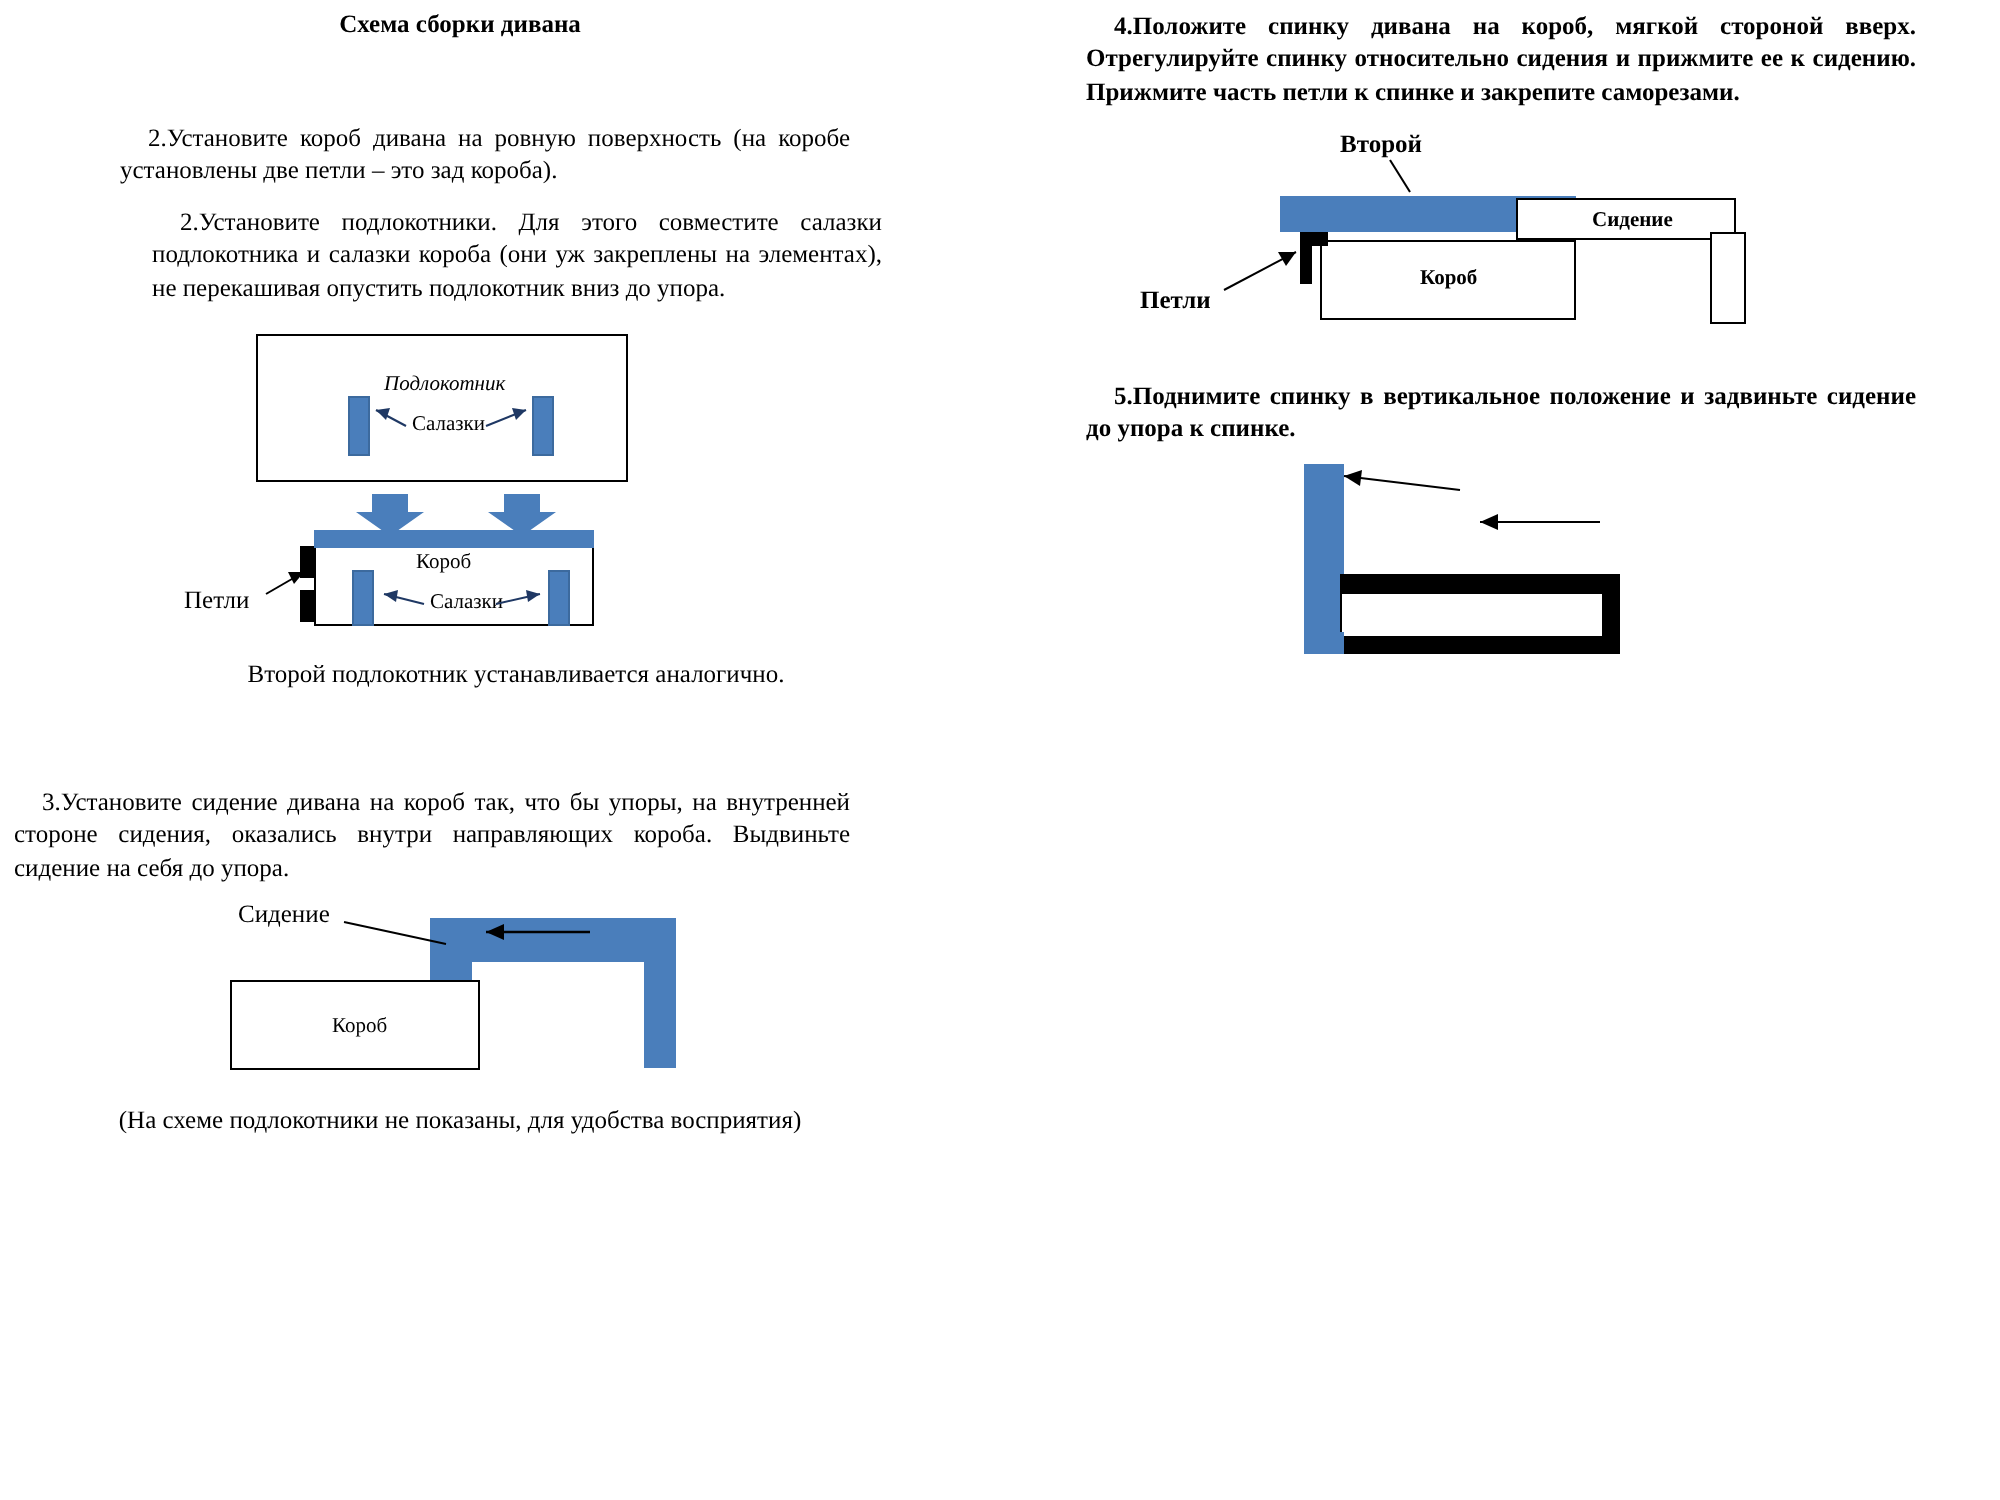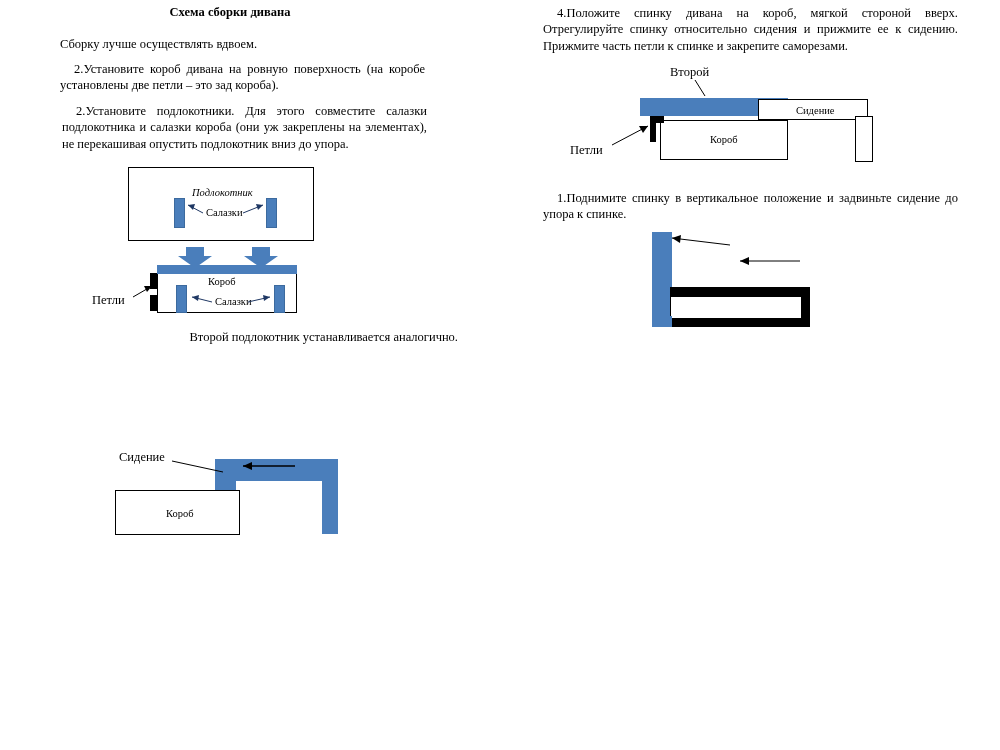--- a/index.html
+++ b/index.html
@@ -26,39 +26,40 @@
     top: 0;
     width: 500px;
     height: 546px;
   }
   .col-right {
     position: absolute;
     left: 500px;
     top: 0;
     width: 500px;
     height: 750px;
+    font-weight: bold;
   }
   .title {
     position: absolute;
     left: 0;
     top: 5px;
     width: 460px;
     text-align: center;
     font-weight: bold;
     font-size: 12.5px;
   }
   .para {
     position: absolute;
     font-size: 12.5px;
     line-height: 1.30;
     text-align: justify;
     text-justify: inter-word;
   }
   .nojust {
-    text-align: right;
+    text-align: center;
   }
   
   .fig {
     position: absolute;
   }
   .rect {
     position: absolute;
     box-sizing: border-box;
   }
   .outline {
@@ -95,25 +96,24 @@
 </style>
 </head>
 <body>
 
 <div class="page">
 
   <div class="col-left">
 
     <div class="title">Схема сборки дивана</div>
 
-    <div class="para" style="left:60px; top:36px; width:370px;">Сборку лучше осуществлять вдвоем.</div>
 
     <div class="para" style="left:60px; top:61px; width:365px; text-indent:14px;">2.Установите короб дивана на ровную поверхность (на коробе установлены две петли – это зад короба).</div>
 
-    <div class="para" style="left:62px; top:103px; width:365px; text-indent:14px;">2.Установите подлокотники. Для этого совместите салазки подлокотника и салазки короба (они уж закреплены на элементах), не перекашивая опустить подлокотник вниз до упора.</div>
+    <div class="para" style="left:76px; top:103px; width:365px; text-indent:14px;">2.Установите подлокотники. Для этого совместите салазки подлокотника и салазки короба (они уж закреплены на элементах), не перекашивая опустить подлокотник вниз до упора.</div>
 
     <div class="fig" style="left:0; top:0; width:500px; height:340px;">
 
       <div class="rect outline" style="left:128px; top:167px; width:186px; height:74px;"></div>
       <div class="lbl" style="left:192px; top:187px;font-style:italic;">Подлокотник</div>
       <div class="lbl" style="left:206px; top:207px;">Салазки</div>
 
       <div class="rect blue-b" style="left:174px; top:198px; width:11px; height:30px;"></div>
       <div class="rect blue-b" style="left:266px; top:198px; width:11px; height:30px;"></div>
 
@@ -149,39 +149,41 @@
         <polygon points="152,286 144,286 147,292" fill="#000"></polygon>
         <line x1="212" y1="302" x2="192" y2="297" stroke="#1f3864" stroke-width="1"></line>
         <polygon points="192,297 199,295 198,301" fill="#1f3864"></polygon>
         <line x1="248" y1="302" x2="270" y2="297" stroke="#1f3864" stroke-width="1"></line>
         <polygon points="270,297 263,295 264,301" fill="#1f3864"></polygon>
       </svg>
     </div>
 
     <div class="para nojust" style="left:58px; top:329px; width:400px;">Второй подлокотник устанавливается аналогично.</div>
 
+    <div class="para" style="left:7px; top:393px; width:418px; text-indent:14px;">3.Установите сидение дивана на короб так, что бы упоры, на внутренней стороне сидения, оказались внутри  направляющих короба. Выдвиньте сидение на себя до упора.</div>
 
     <div class="fig" style="left:0; top:0; width:500px; height:560px;">
 
       <div class="rect blue" style="left:215px; top:459px; width:122px; height:22px;"></div>
       <div class="rect blue" style="left:322px; top:459px; width:16px; height:75px;"></div>
       <div class="rect blue" style="left:215px; top:481px; width:21px; height:35px;"></div>
 
       <div class="rect outline" style="left:115px; top:490px; width:125px; height:45px;"></div>
       <div class="lbl" style="left:166px; top:508px;">Короб</div>
 
       <div class="lbl-big" style="left:119px; top:450px;">Сидение</div>
 
       <svg class="overlay" width="500" height="560">
         <line x1="172" y1="461" x2="223" y2="472" stroke="#000" stroke-width="1"></line>
         <line x1="295" y1="466" x2="243" y2="466" stroke="#000" stroke-width="1.3"></line>
         <polygon points="243,466 252,462 252,470" fill="#000"></polygon>
       </svg>
     </div>
 
+    <div class="para nojust" style="left:30px; top:552px; width:400px;">(На схеме подлокотники не показаны, для удобства восприятия)</div>
   </div>
 
   <div class="col-right">
 
     <div class="para" style="left:43px; top:5px; width:415px; text-indent:14px;">4.Положите спинку дивана на короб, мягкой стороной вверх. Отрегулируйте спинку относительно сидения и прижмите ее к сидению. Прижмите часть петли к спинке и закрепите саморезами.</div>
 
     <div class="fig" style="left:0; top:0; width:500px; height:230px;">
 
       <div class="rect blue" style="left:140px; top:98px; width:120px; height:18px;"></div>
       <div class="rect blue" style="left:258px; top:98px; width:30px; height:62px;"></div>
@@ -200,21 +202,21 @@
       <div class="lbl-big" style="left:70px; top:143px;">Петли</div>
       <div class="lbl-big" style="left:170px; top:65px;">Второй</div>
 
       <svg class="overlay" width="500" height="230">
         <line x1="112" y1="145" x2="148" y2="126" stroke="#000" stroke-width="1"></line>
         <polygon points="148,126 139,126 143,133" fill="#000"></polygon>
         <line x1="195" y1="80" x2="205" y2="96" stroke="#000" stroke-width="1"></line>
       </svg>
     </div>
 
-    <div class="para" style="left:43px; top:190px; width:415px; text-indent:14px;">1.Поднимите спинку в вертикальное положение и задвиньте сидение до упора к спинке.</div>
+    <div class="para" style="left:43px; top:190px; width:415px; text-indent:14px;">5.Поднимите спинку в вертикальное положение и задвиньте сидение до упора к спинке.</div>
 
     <div class="fig" style="left:0; top:0; width:500px; height:340px;">
 
       <div class="rect blue" style="left:152px; top:232px; width:20px; height:84px;"></div>
 
       <div class="rect black" style="left:170px; top:287px; width:140px; height:10px;"></div>
       <div class="rect black" style="left:300px; top:287px; width:10px; height:40px;"></div>
       <div class="rect black" style="left:170px; top:318px; width:140px; height:9px;"></div>
       <div class="rect outline" style="left:170px; top:296px; width:132px; height:23px; border-width:1px;"></div>
       <div class="rect blue" style="left:152px; top:316px; width:20px; height:11px;"></div>

